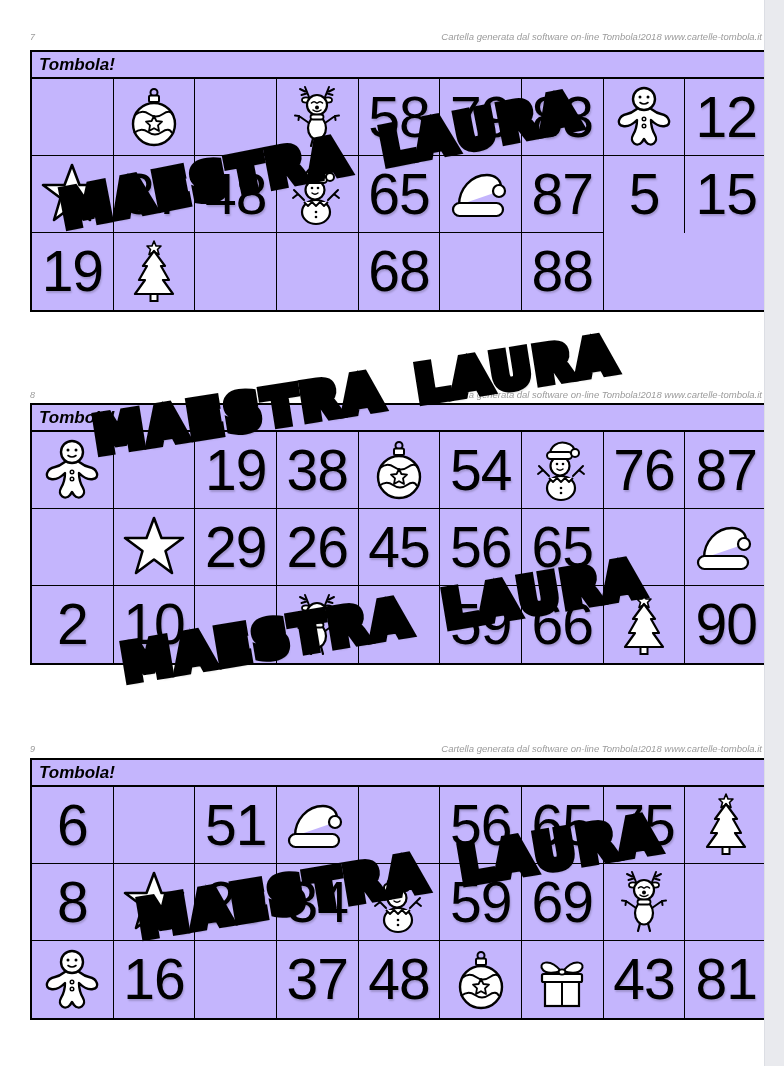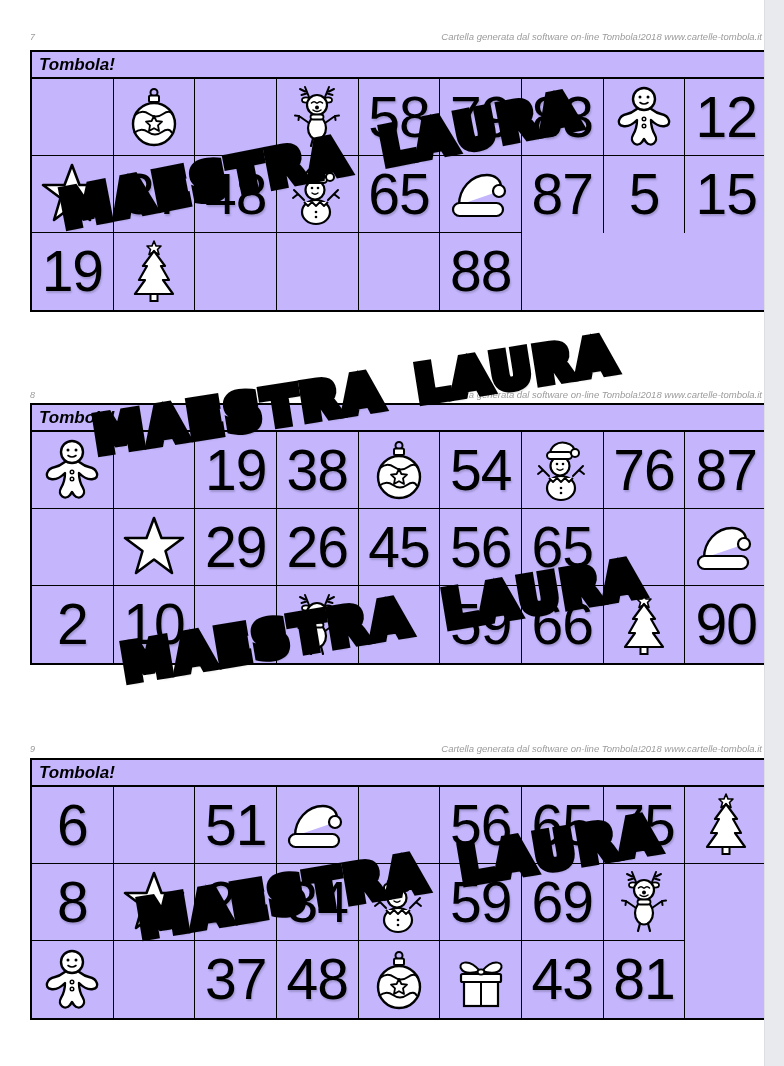--- a/index.html
+++ b/index.html
@@ -185,20 +185,21 @@
         <div class="cell num">5</div>
         <div class="cell num">15</div>
         <div class="cell num">19</div>
         <div class="cell">
           <svg class="ic">
             <use href="#i-tree"></use>
           </svg>
         </div>
         <div class="cell"></div>
         <div class="cell"></div>
+        <div class="cell num">68</div>
         <div class="cell"></div>
         <div class="cell num">88</div>
       </div>
   </div>
 
   <div class="sheet-header" style="top:386px">
     <span class="pagenum">8</span>
     <span class="gennote">Cartella generata dal software on-line Tombola!2018 www.cartelle-tombola.it</span>
   </div>
   <div class="card" style="top:403px">
@@ -305,20 +306,21 @@
           <svg class="ic">
             <use href="#i-reindeer"></use>
           </svg>
         </div>
         <div class="cell"></div>
         <div class="cell">
           <svg class="ic">
             <use href="#i-ginger"></use>
           </svg>
         </div>
+        <div class="cell num">16</div>
         <div class="cell"></div>
         <div class="cell num">37</div>
         <div class="cell num">48</div>
         <div class="cell">
           <svg class="ic">
             <use href="#i-bauble"></use>
           </svg>
         </div>
         <div class="cell">
           <svg class="ic">

